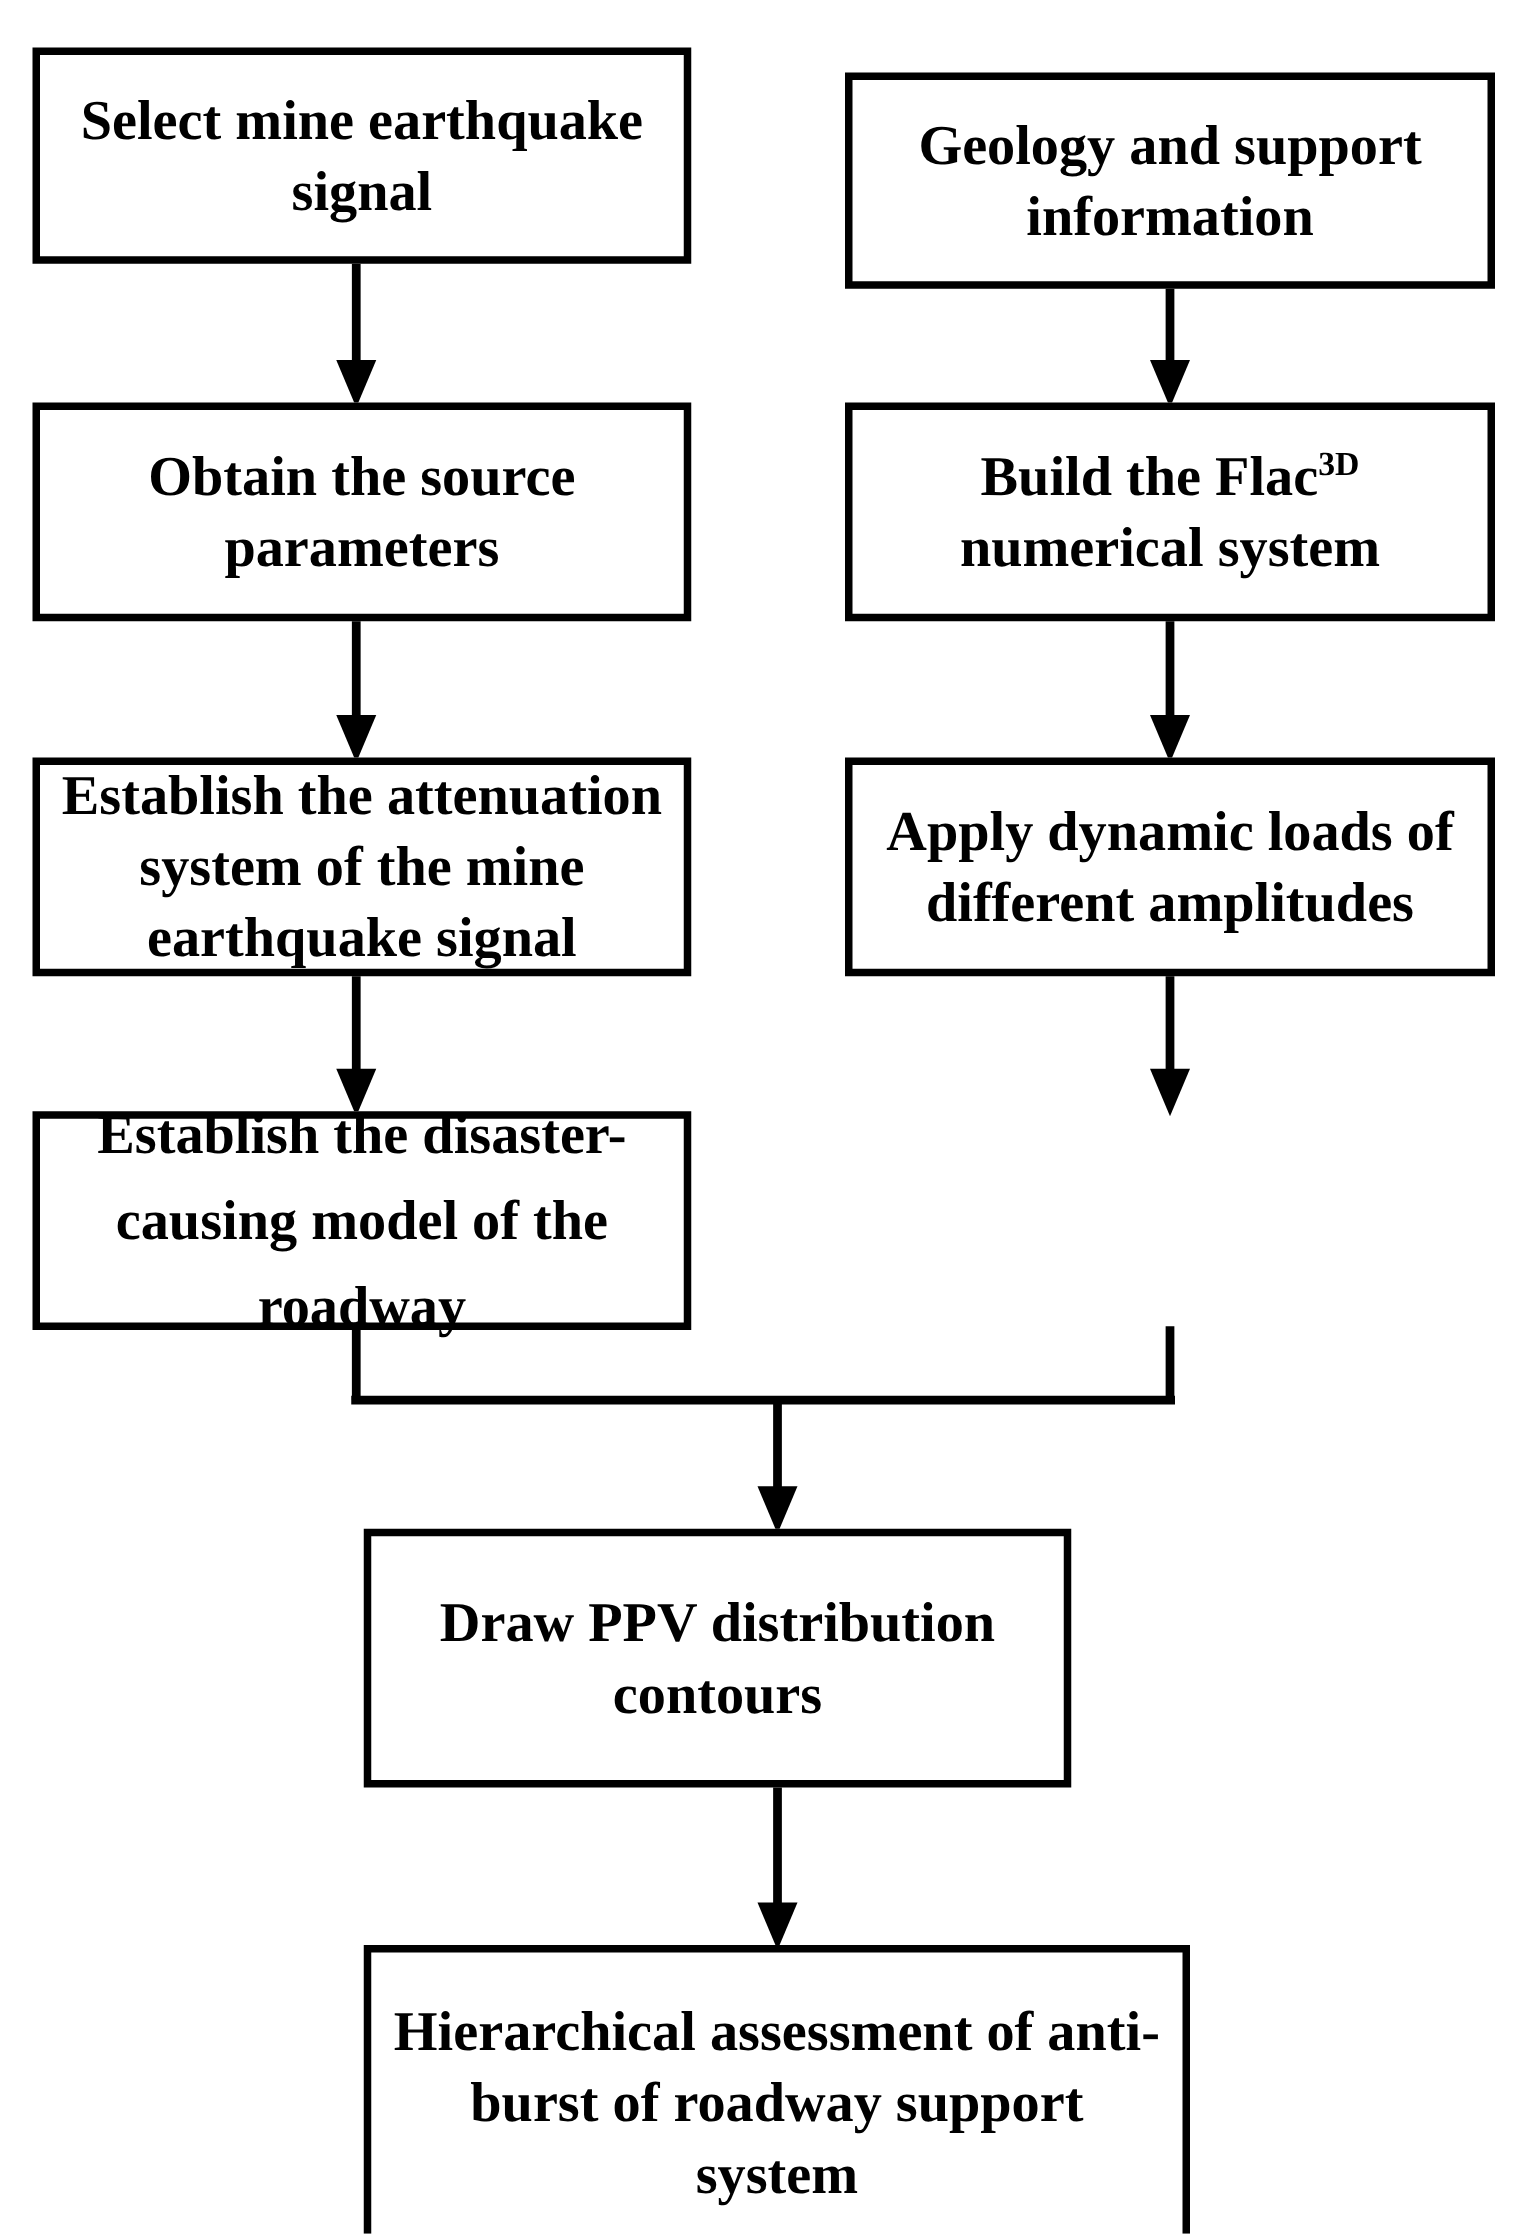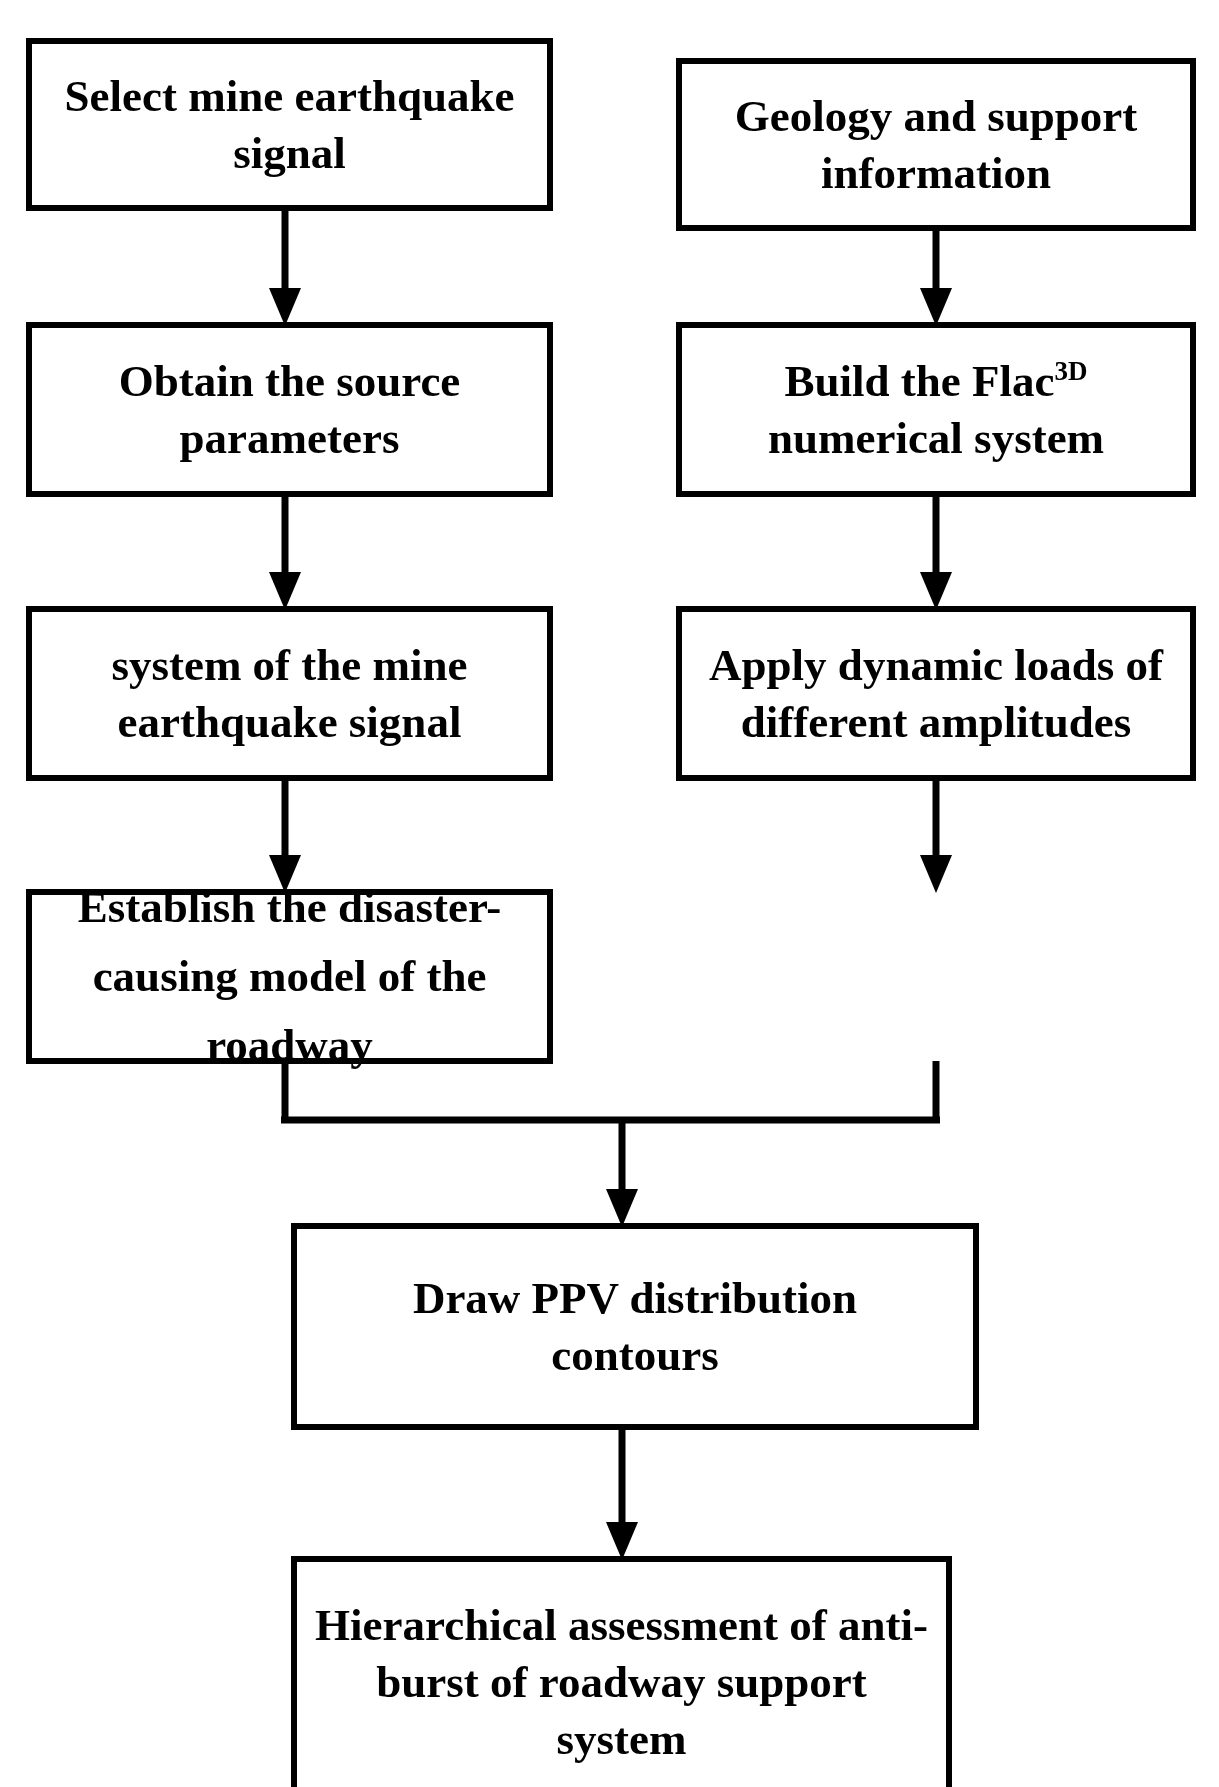--- a/index.html
+++ b/index.html
@@ -42,21 +42,21 @@
   .b-select      { left: 26px;  top: 38px;   width: 527px; height: 173px; }
   .b-source      { left: 26px;  top: 322px;  width: 527px; height: 175px; }
   .b-attenuation { left: 26px;  top: 606px;  width: 527px; height: 175px; }
   .b-disaster    { left: 26px;  top: 889px;  width: 527px; height: 175px; gap: 12px; }
   
   .b-geology     { left: 676px; top: 38px;   width: 520px; height: 173px; margin-top: 20px; }
   .b-flac        { left: 676px; top: 322px;  width: 520px; height: 175px; }
   .b-loads       { left: 676px; top: 606px;  width: 520px; height: 175px; }
   .b-ppv         { left: 676px; top: 889px;  width: 520px; height: 175px; }
   
-  .b-contours    { left: 291px; top: 1223px; width: 688px; height: 207px; }
+  .b-contours    { left: 291px; top: 1223px; width: 566px; height: 207px; }
   .b-hier       { left: 291px; top: 1556px; width: 661px; height: 252px; }
 
   #connectors {
     position: absolute;
     left: 0;
     top: 0;
     pointer-events: none;
   }
   #connectors line {
     stroke: #000000;
@@ -120,20 +120,21 @@
     <div class="line">Select mine earthquake</div>
     <div class="line">signal</div>
   </div>
 
   <div class="box b-source">
     <div class="line">Obtain the source</div>
     <div class="line">parameters</div>
   </div>
 
   <div class="box b-attenuation">
+    <div class="line">Establish the attenuation</div>
     <div class="line">system of the mine</div>
     <div class="line">earthquake signal</div>
   </div>
 
   <div class="box b-disaster">
     <div class="line">Establish the disaster-</div>
     <div class="line">causing model of the</div>
     <div class="line">roadway</div>
   </div>
 

